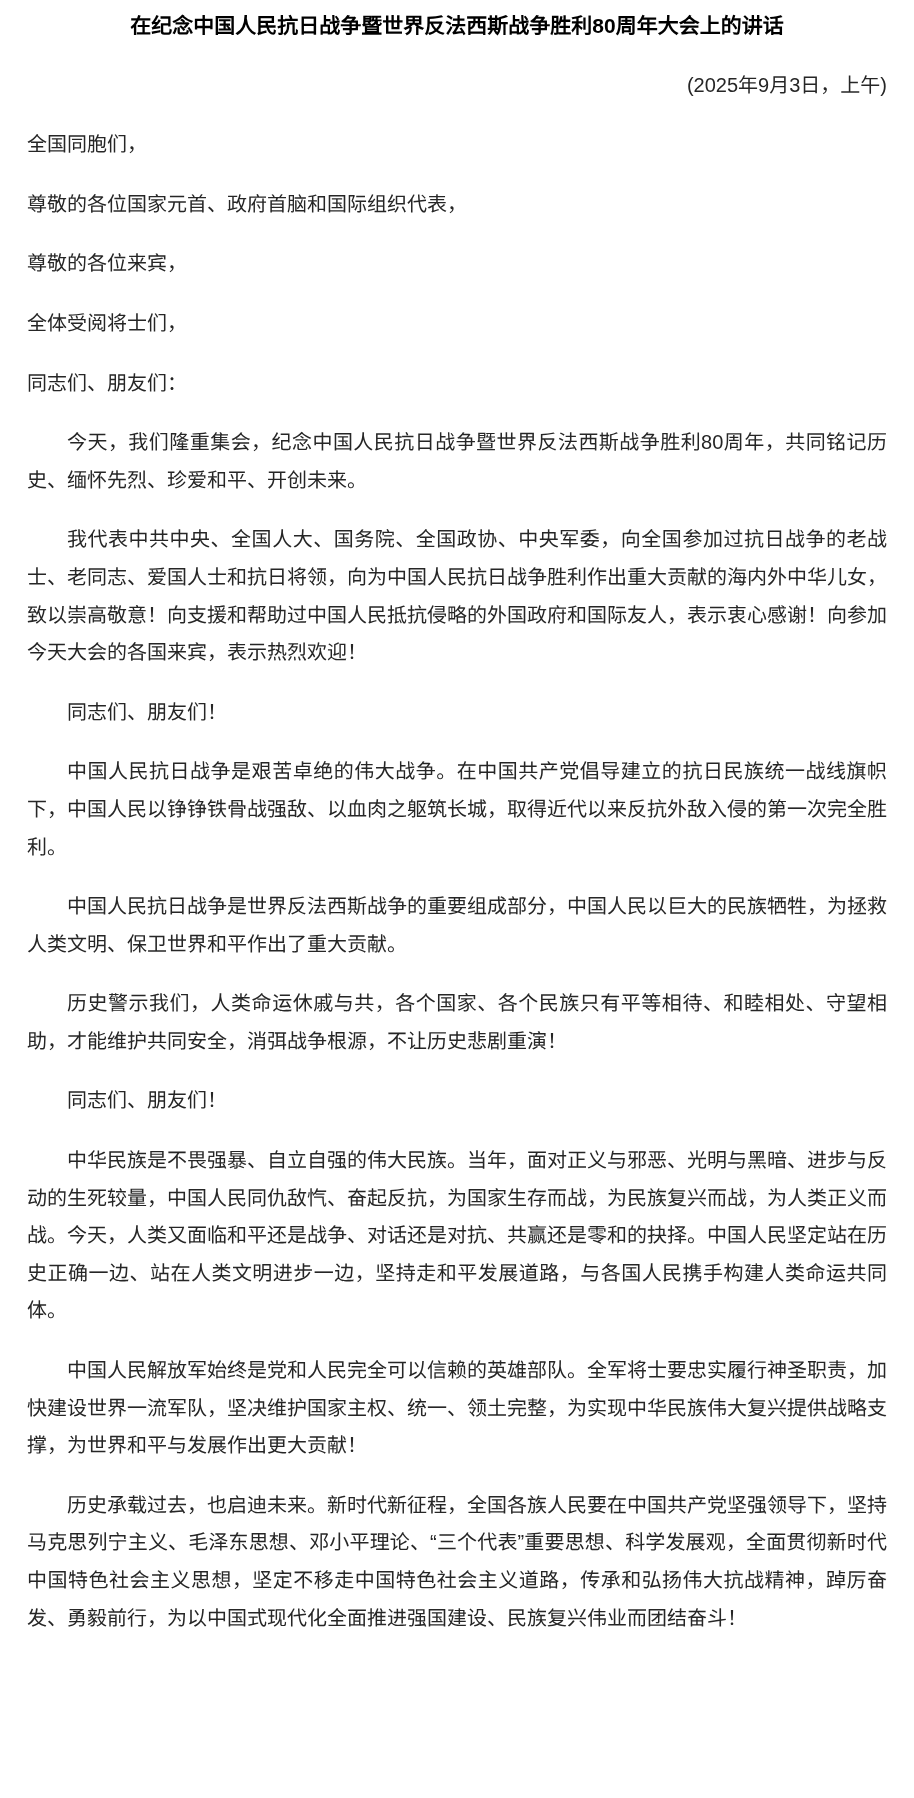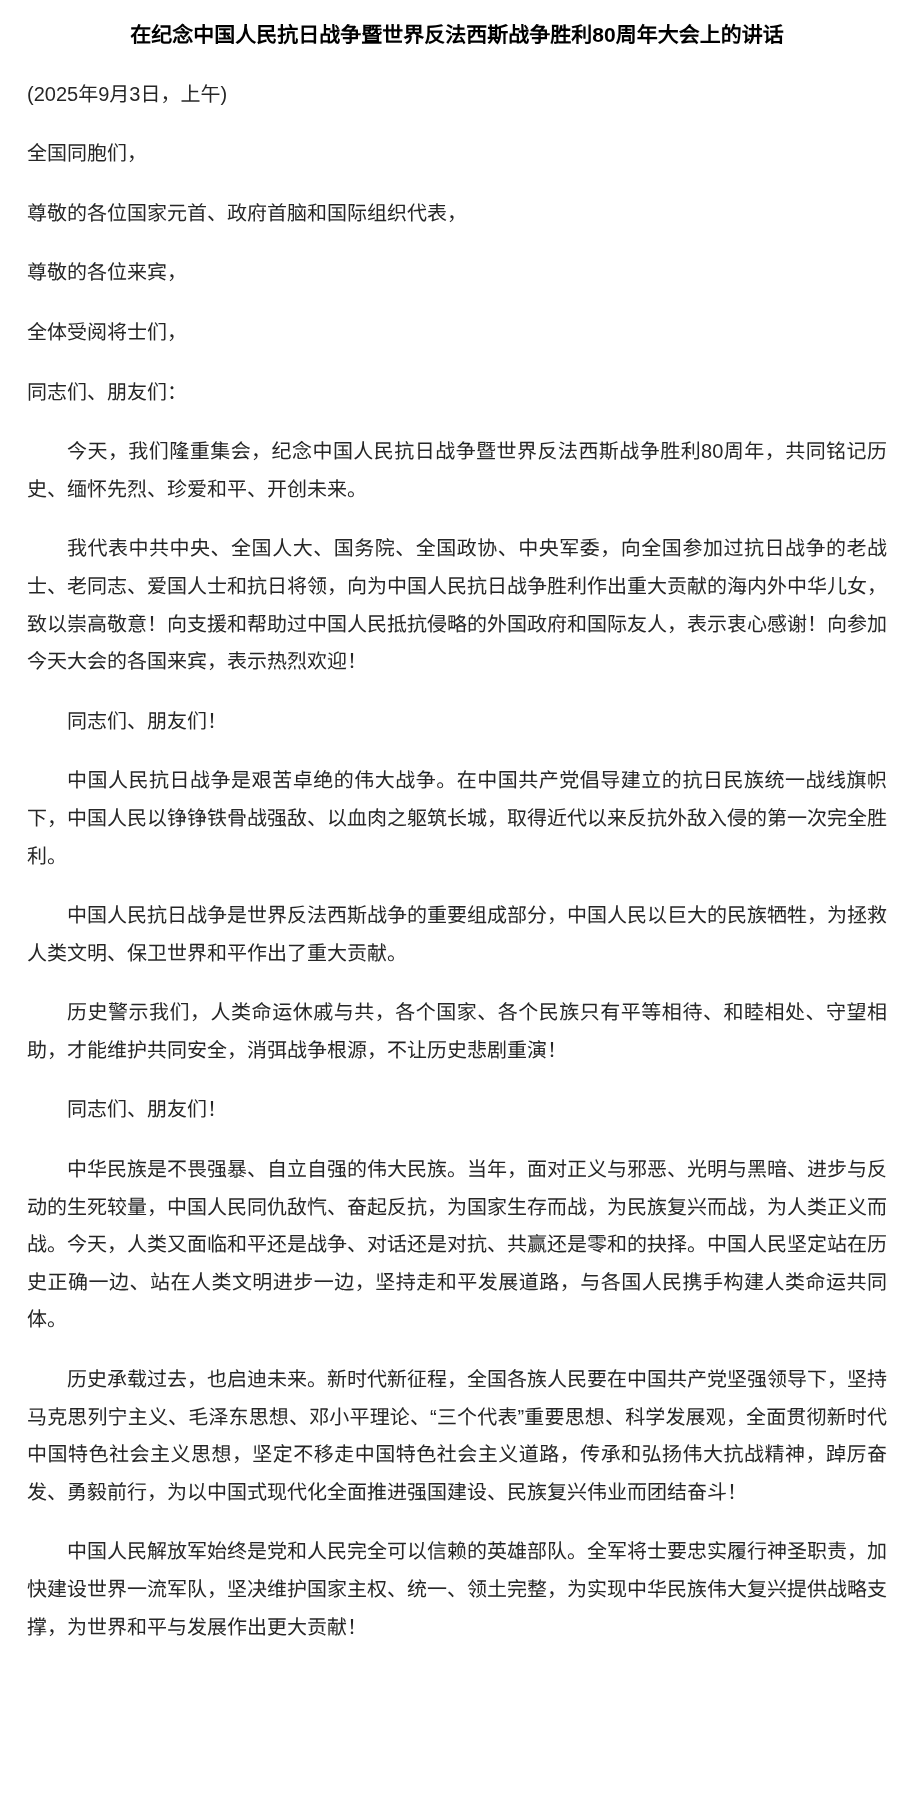--- a/index.html
+++ b/index.html
@@ -8,38 +8,38 @@
     background: #ffffff;
   }
   body {
     width: 914px;
     height: 1798px;
     overflow: hidden;
     font-family: "Liberation Sans", sans-serif;
     color: #262626;
   }
   .doc {
-    padding: 16px 27px 0 27px;
+    padding: 7px 27px 0 27px;
   }
   .doc p {
     font-size: 20px;
     line-height: 37.6px;
     margin: 22px 0;
     text-align: justify;
     letter-spacing: 0;
   }
   .doc p.article-title {
     font-size: 21px;
     font-weight: 700;
     color: #000000;
     text-align: center;
     margin-top: 0;
   }
   .doc p.meta-line {
-    text-align: left;
+    text-align: right;
   }
   .doc p.flush {
     text-indent: 0;
     margin-top: 13px;
   }
   .doc p.indent {
     text-indent: 2em;
   }
 </style>
 </head>
@@ -55,16 +55,16 @@
       <p class="flush">全体受阅将士们，</p>
       <p class="flush">同志们、朋友们：</p>
       <p class="indent">今天，我们隆重集会，纪念中国人民抗日战争暨世界反法西斯战争胜利80周年，共同铭记历史、缅怀先烈、珍爱和平、开创未来。</p>
       <p class="indent">我代表中共中央、全国人大、国务院、全国政协、中央军委，向全国参加过抗日战争的老战士、老同志、爱国人士和抗日将领，向为中国人民抗日战争胜利作出重大贡献的海内外中华儿女，致以崇高敬意！向支援和帮助过中国人民抵抗侵略的外国政府和国际友人，表示衷心感谢！向参加今天大会的各国来宾，表示热烈欢迎！</p>
       <p class="indent">同志们、朋友们！</p>
       <p class="indent">中国人民抗日战争是艰苦卓绝的伟大战争。在中国共产党倡导建立的抗日民族统一战线旗帜下，中国人民以铮铮铁骨战强敌、以血肉之躯筑长城，取得近代以来反抗外敌入侵的第一次完全胜利。</p>
       <p class="indent">中国人民抗日战争是世界反法西斯战争的重要组成部分，中国人民以巨大的民族牺牲，为拯救人类文明、保卫世界和平作出了重大贡献。</p>
       <p class="indent">历史警示我们，人类命运休戚与共，各个国家、各个民族只有平等相待、和睦相处、守望相助，才能维护共同安全，消弭战争根源，不让历史悲剧重演！</p>
       <p class="indent">同志们、朋友们！</p>
       <p class="indent">中华民族是不畏强暴、自立自强的伟大民族。当年，面对正义与邪恶、光明与黑暗、进步与反动的生死较量，中国人民同仇敌忾、奋起反抗，为国家生存而战，为民族复兴而战，为人类正义而战。今天，人类又面临和平还是战争、对话还是对抗、共赢还是零和的抉择。中国人民坚定站在历史正确一边、站在人类文明进步一边，坚持走和平发展道路，与各国人民携手构建人类命运共同体。</p>
+      <p class="indent">中国人民解放军始终是党和人民完全可以信赖的英雄部队。全军将士要忠实履行神圣职责，加快建设世界一流军队，坚决维护国家主权、统一、领土完整，为实现中华民族伟大复兴提供战略支撑，为世界和平与发展作出更大贡献！</p>
       <p class="indent">历史承载过去，也启迪未来。新时代新征程，全国各族人民要在中国共产党坚强领导下，坚持马克思列宁主义、毛泽东思想、邓小平理论、“三个代表”重要思想、科学发展观，全面贯彻新时代中国特色社会主义思想，坚定不移走中国特色社会主义道路，传承和弘扬伟大抗战精神，踔厉奋发、勇毅前行，为以中国式现代化全面推进强国建设、民族复兴伟业而团结奋斗！</p>
-      <p class="indent">中国人民解放军始终是党和人民完全可以信赖的英雄部队。全军将士要忠实履行神圣职责，加快建设世界一流军队，坚决维护国家主权、统一、领土完整，为实现中华民族伟大复兴提供战略支撑，为世界和平与发展作出更大贡献！</p>
     </div>
 </div>
 
 </body></html>

